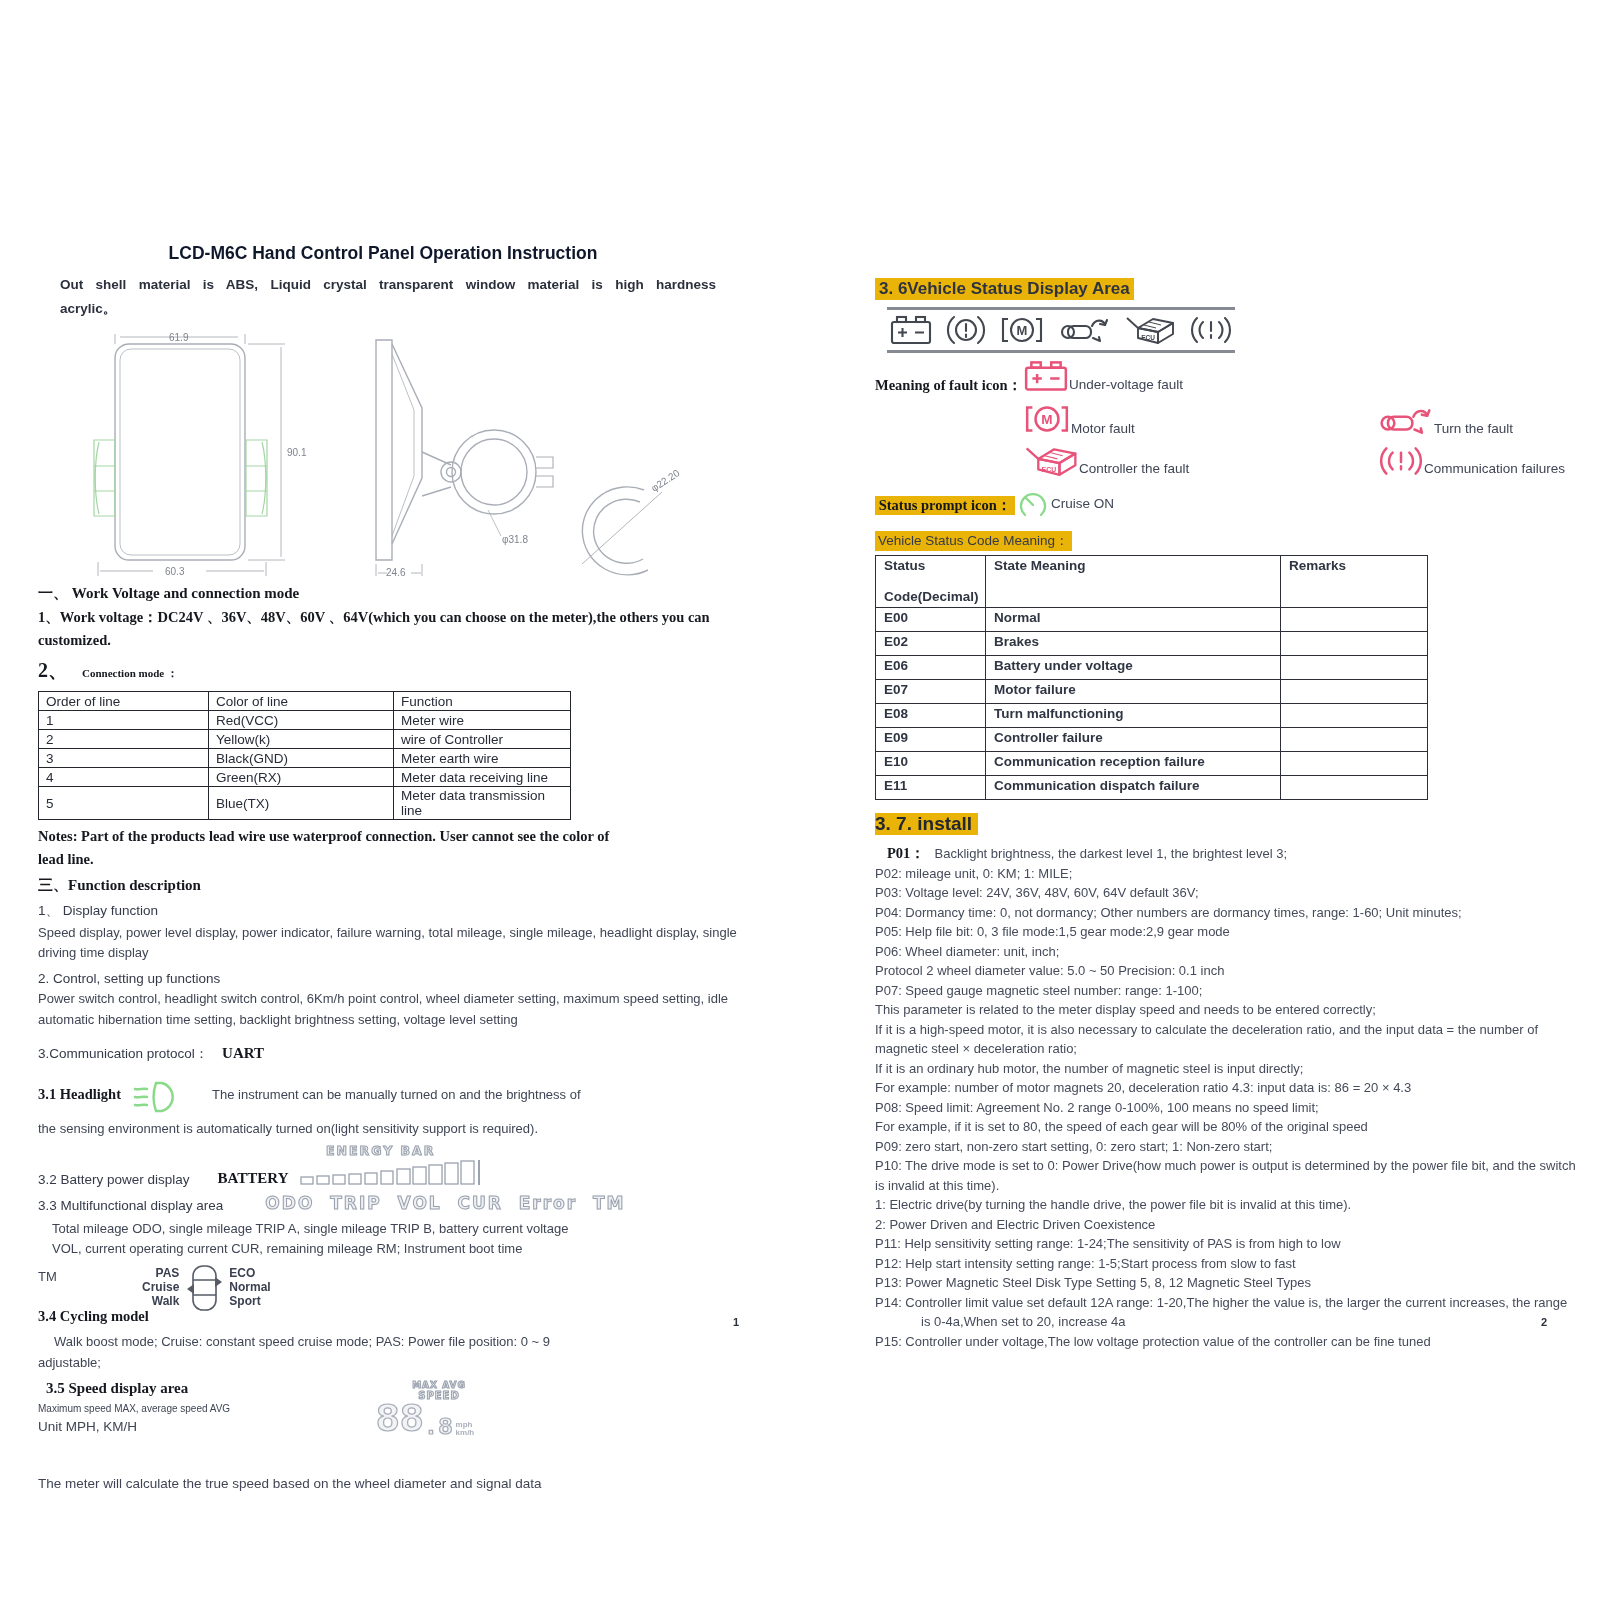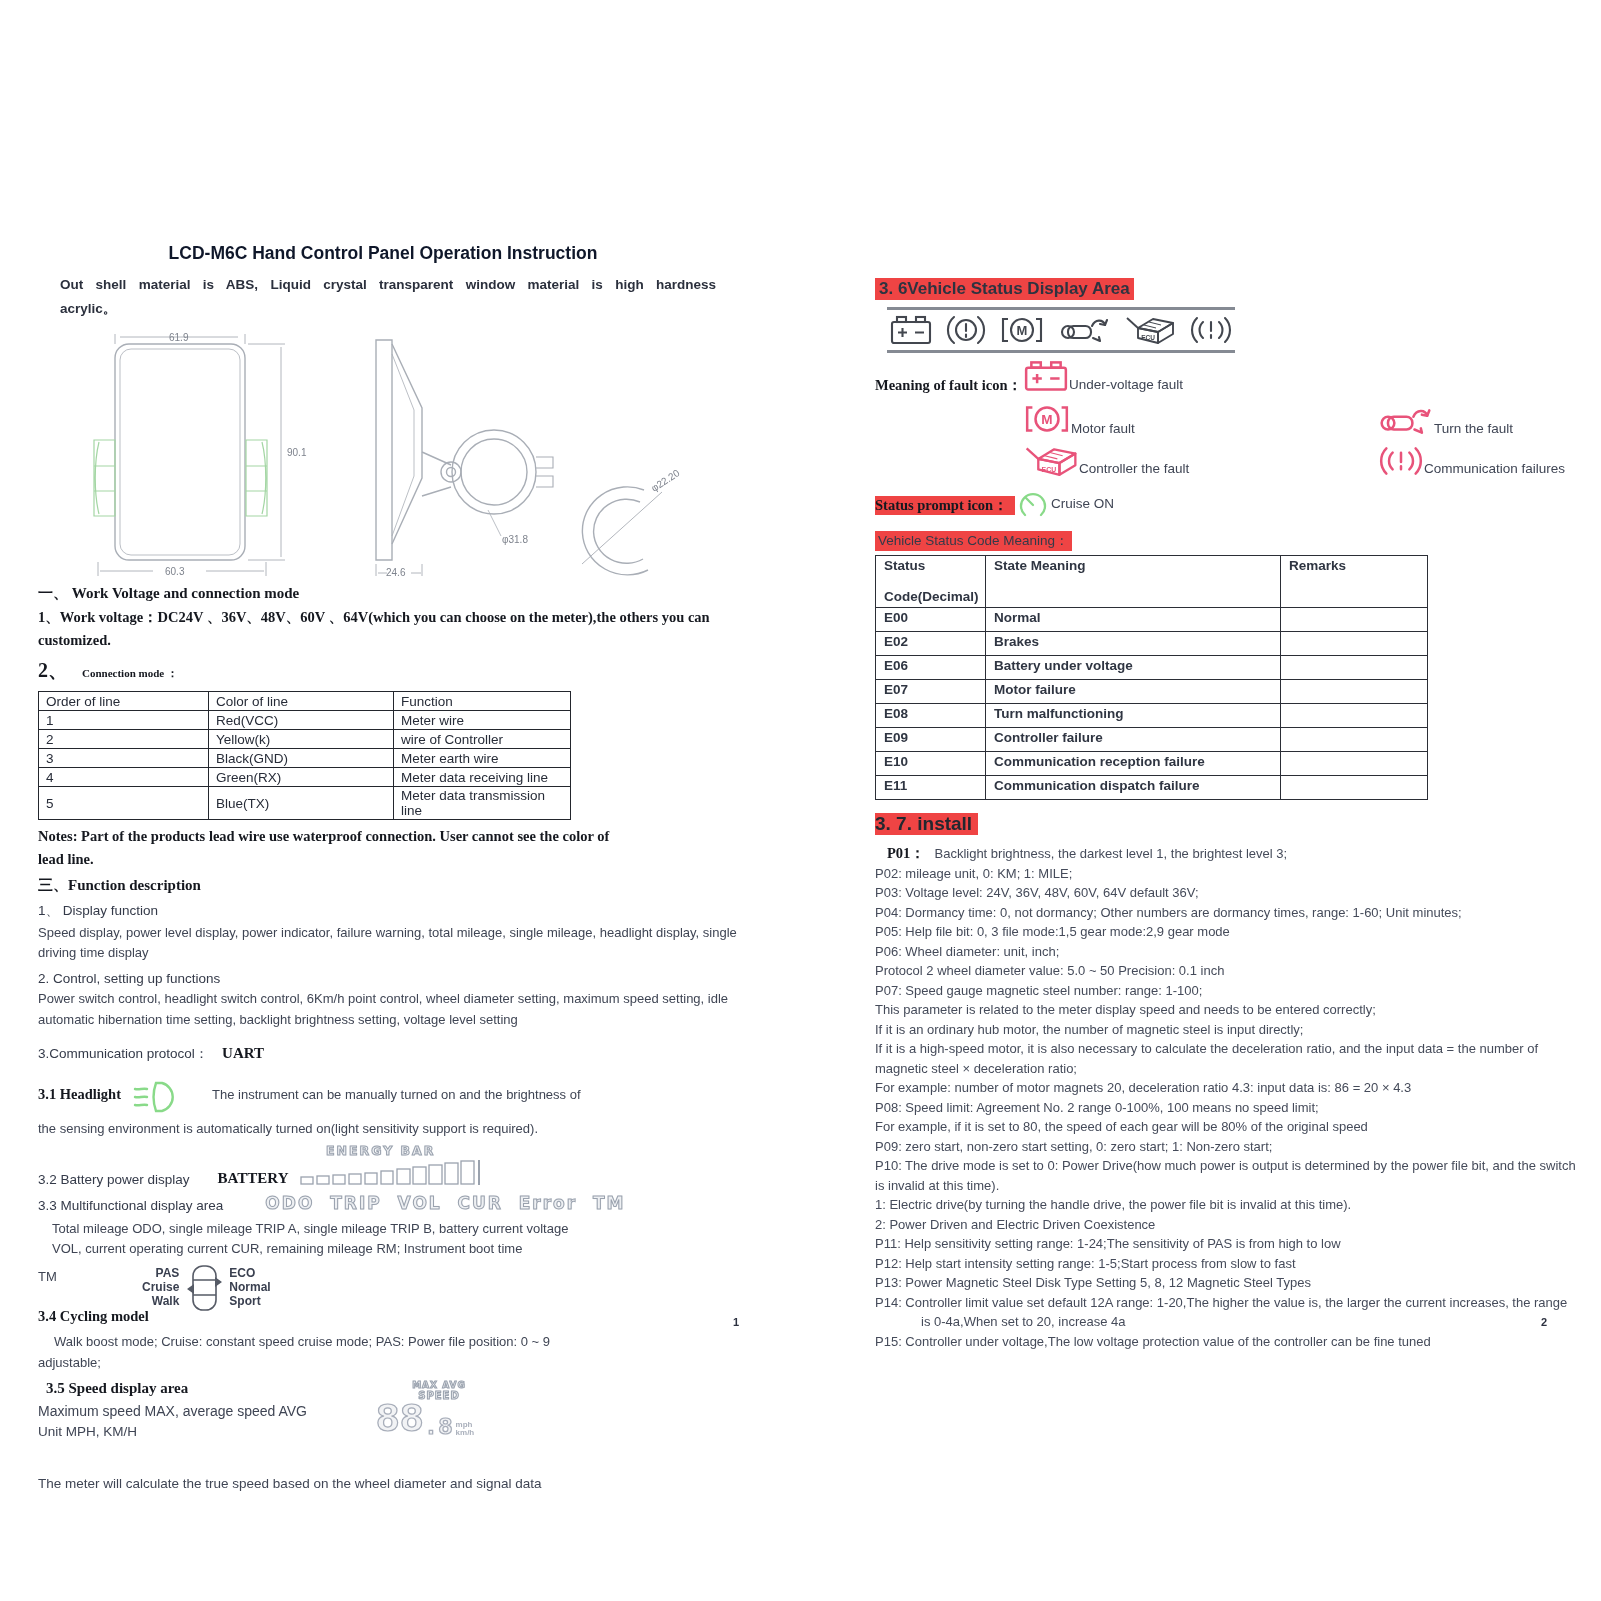--- a/index.html
+++ b/index.html
@@ -4,21 +4,21 @@
 <style>
   * {margin:0; padding:0; box-sizing:border-box;}
   html,body {background:#fff;}
   body {width:1601px; height:1601px; position:relative; font-family:"Liberation Sans",sans-serif; color:#3d4352;}
   #canvas {position:absolute; inset:0; overflow:hidden; background:#fff;}
   .page {position:absolute;}
   #page1 {left:38px; top:243px; width:737px;}
   #page2 {left:875px; top:278px; width:705px;}
 
   .sb {font-family:"Liberation Serif",serif; font-weight:bold; color:#15181f;}
-  .hl {background:#ef4444;}
+  .hl {background:#eab308;text-align:center;}
 
   
   .p1-title {font-size:17.5px; font-weight:bold; color:#0f172a; text-align:center; width:690px;}
   .p1-intro {width:656px; margin:9px 0 0 22px; font-weight:bold; font-size:13.5px; color:#2b303d; text-align:justify; line-height:1.75; word-spacing:5px;}
   .drawings {display:block; margin-top:10px; width:735px; height:250px;}
   .h-serif {font-size:15px; margin-top:4px;}
   .wv {font-family:"Liberation Serif",serif; font-weight:bold; color:#15181f; font-size:14.5px; line-height:1.55; margin-top:3px; width:737px;}
   .conn-head {margin-top:6px; display:flex; align-items:baseline;}
   .conn-head .big2 {font-size:20px;}
   .conn-head .lbl {font-size:11px; margin-left:14px;}
@@ -48,21 +48,21 @@
   .cyc {position:relative; height:62px; margin-top:4px;}
   .cyc .tm {position:absolute; left:0; top:6px; font-size:13px; color:#3f4554;}
   .cyc .label {position:absolute; left:0; bottom:0; font-size:14.5px;}
   .cyc .cluster {position:absolute; left:104px; top:0; display:flex; align-items:center;}
   .modes {font-size:12px; font-weight:bold; color:#3a4050; line-height:1.15;}
   .modes.l {text-align:right; margin-right:7px;}
   .modes.r {text-align:left; margin-left:7px;}
   .walk-p {font-size:13px; color:#3f4554; width:545px; line-height:1.6; margin-top:7px; text-indent:16px;}
   .speed {position:relative; height:88px; margin-top:6px;}
   .speed .label {font-size:15px; margin-left:8px;}
-  .speed .b1 {font-size:14px; color:#3f4554; margin-top:6px;}
+  .speed .b1 {font-size:10px; color:#3f4554; margin-top:6px;}
   .speed .b2 {font-size:13.5px; color:#3f4554; margin-top:5px;}
   .segcluster {position:absolute; left:322px; top:0; width:130px; text-align:center;}
   .segcluster .t1 {font-size:9px; letter-spacing:1px; display:block;}
   .segcluster .t2 {font-size:10px; letter-spacing:1px; display:block;}
   .seg {font-family:Liberation Mono, monospace; color:#f2f3f5; -webkit-text-stroke:1.2px #a7adb9; text-shadow:0 0 1px #aab0bc; font-weight:bold;}
   .seg.big {font-size:40px; line-height:40px;}
   .seg.small {font-size:24px;}
   .digitrow {display:flex; align-items:flex-end; justify-content:center;}
   .units {font-size:8px; font-weight:bold; color:#aab0bc; line-height:8px; text-align:left; margin:0 0 4px 3px;}
   .p1-footer {font-size:13.5px; color:#3f4554; margin-top:8px;}
@@ -488,22 +488,22 @@
       <span>Backlight brightness, the darkest level 1, the brightest level 3;</span>
     </div>
     <div class="inst">P02: mileage unit, 0: KM; 1: MILE;</div>
     <div class="inst">P03: Voltage level: 24V, 36V, 48V, 60V, 64V default 36V;</div>
     <div class="inst">P04: Dormancy time: 0, not dormancy; Other numbers are dormancy times, range: 1-60; Unit minutes;</div>
     <div class="inst">P05: Help file bit: 0, 3 file mode:1,5 gear mode:2,9 gear mode</div>
     <div class="inst">P06: Wheel diameter: unit, inch;</div>
     <div class="inst">Protocol 2 wheel diameter value: 5.0 ~ 50 Precision: 0.1 inch</div>
     <div class="inst">P07: Speed gauge magnetic steel number: range: 1-100;</div>
     <div class="inst">This parameter is related to the meter display speed and needs to be entered correctly;</div>
+    <div class="inst">If it is a high-speed motor, it is also necessary to calculate the deceleration ratio, and the input data = the number of magnetic steel × deceleration ratio;</div>
     <div class="inst">If it is an ordinary hub motor, the number of magnetic steel is input directly;</div>
-    <div class="inst">If it is a high-speed motor, it is also necessary to calculate the deceleration ratio, and the input data = the number of magnetic steel × deceleration ratio;</div>
     <div class="inst">For example: number of motor magnets 20, deceleration ratio 4.3: input data is: 86 = 20 × 4.3</div>
     <div class="inst">P08: Speed limit: Agreement No. 2 range 0-100%, 100 means no speed limit;</div>
     <div class="inst">For example, if it is set to 80, the speed of each gear will be 80% of the original speed</div>
     <div class="inst">P09: zero start, non-zero start setting, 0: zero start; 1: Non-zero start;</div>
     <div class="inst">P10: The drive mode is set to 0: Power Drive(how much power is output is determined by the power file bit, and the switch is invalid at this time).</div>
     <div class="inst">1: Electric drive(by turning the handle drive, the power file bit is invalid at this time).</div>
     <div class="inst">2: Power Driven and Electric Driven Coexistence</div>
     <div class="inst">P11: Help sensitivity setting range: 1-24;The sensitivity of PAS is from high to low</div>
     <div class="inst">P12: Help start intensity setting range: 1-5;Start process from slow to fast</div>
     <div class="inst">P13: Power Magnetic Steel Disk Type Setting 5, 8, 12 Magnetic Steel Types</div>

